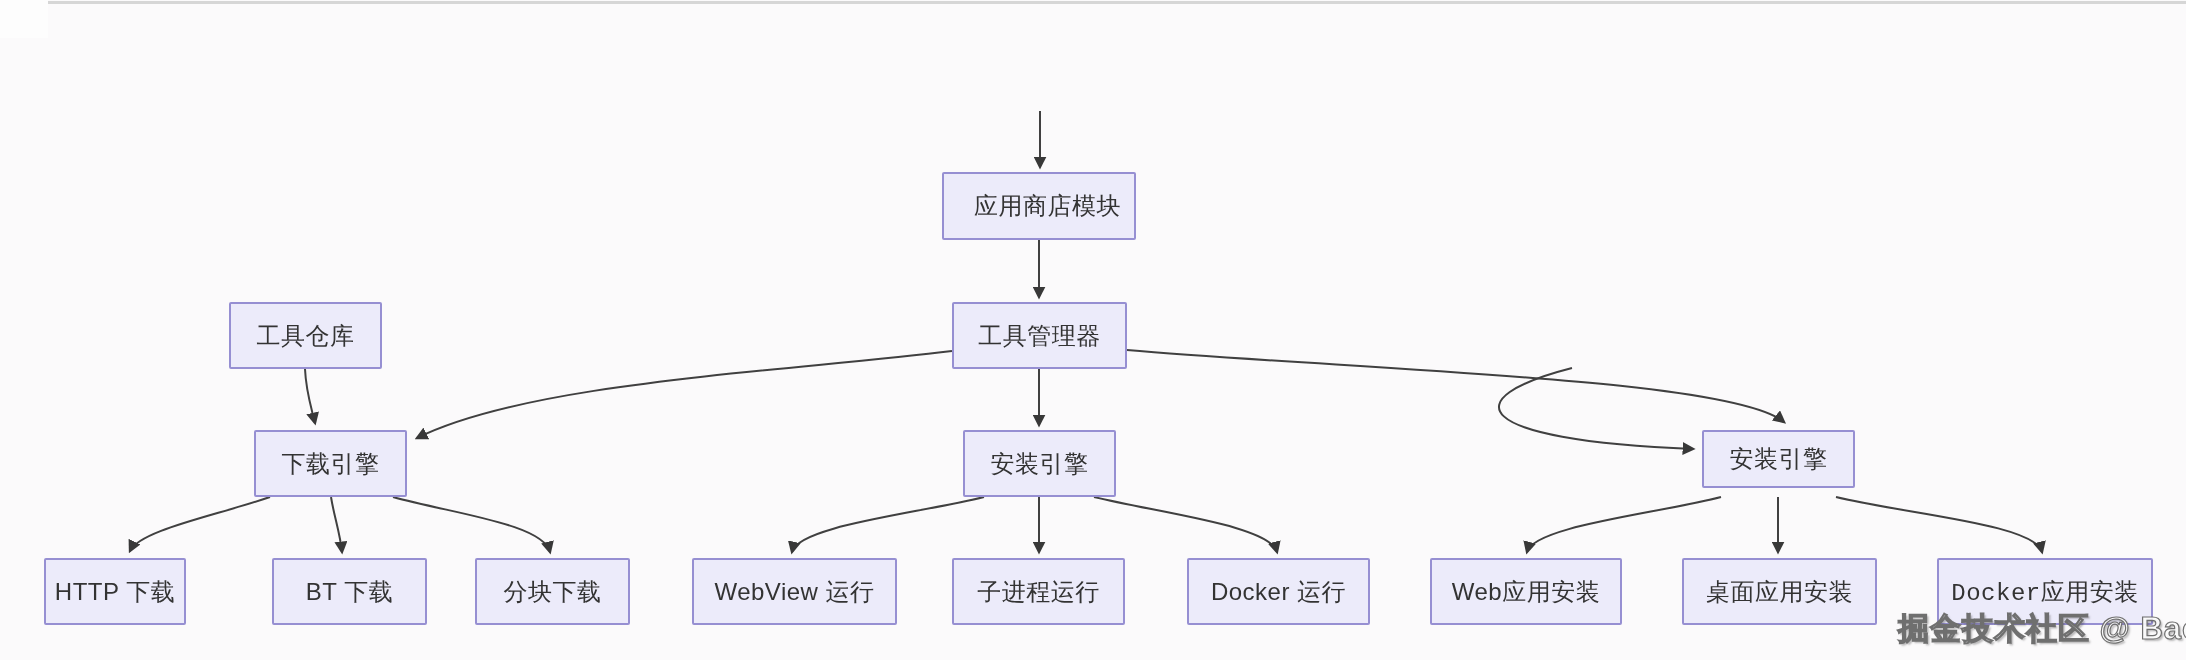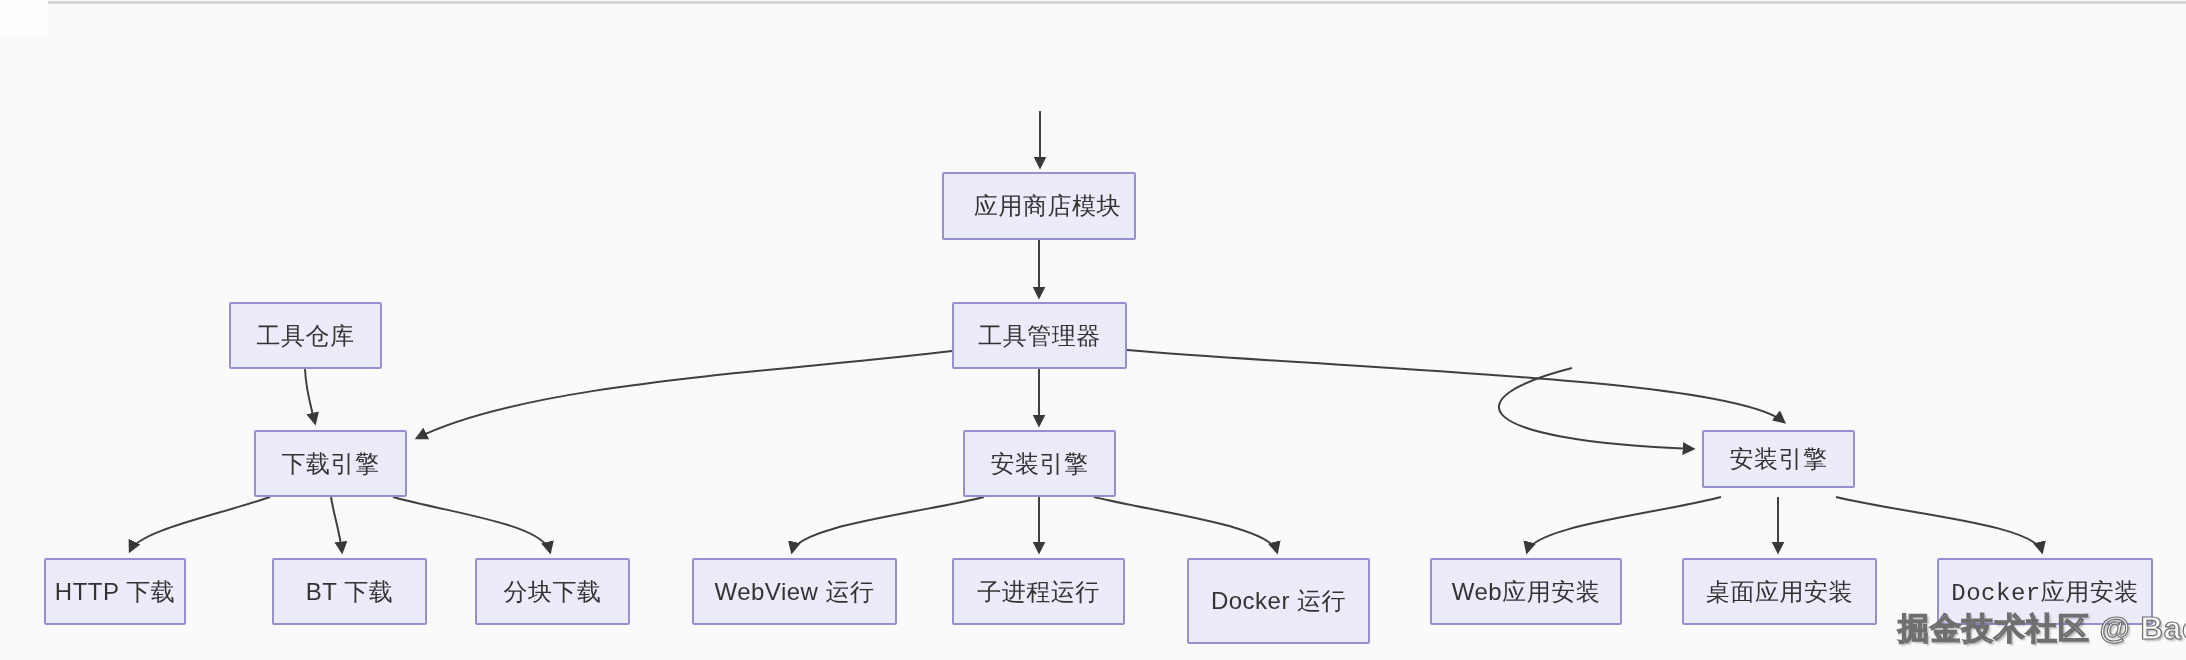--- a/index.html
+++ b/index.html
@@ -124,21 +124,21 @@
     </div>
   <div class="node" style="left:475px;  top:558px; width:155px; height:67px;">
       <span class="node-label">分块下载</span>
     </div>
   <div class="node" style="left:692px;  top:558px; width:205px; height:67px;">
       <span class="node-label">WebView 运行</span>
     </div>
   <div class="node" style="left:952px;  top:558px; width:173px; height:67px;">
       <span class="node-label">子进程运行</span>
     </div>
-  <div class="node" style="left:1187px; top:558px; width:183px; height:86px;">
+  <div class="node" style="left:1187px; top:558px; width:183px; height:67px;">
       <span class="node-label">Docker 运行</span>
     </div>
   <div class="node" style="left:1430px; top:558px; width:192px; height:67px;">
       <span class="node-label">Web应用安装</span>
     </div>
   <div class="node" style="left:1682px; top:558px; width:195px; height:67px;">
       <span class="node-label">桌面应用安装</span>
     </div>
   <div class="node" style="left:1937px; top:558px; width:216px; height:67px;font-family:Liberation Mono, monospace;">
       <span class="node-label">Docker应用安装</span>

